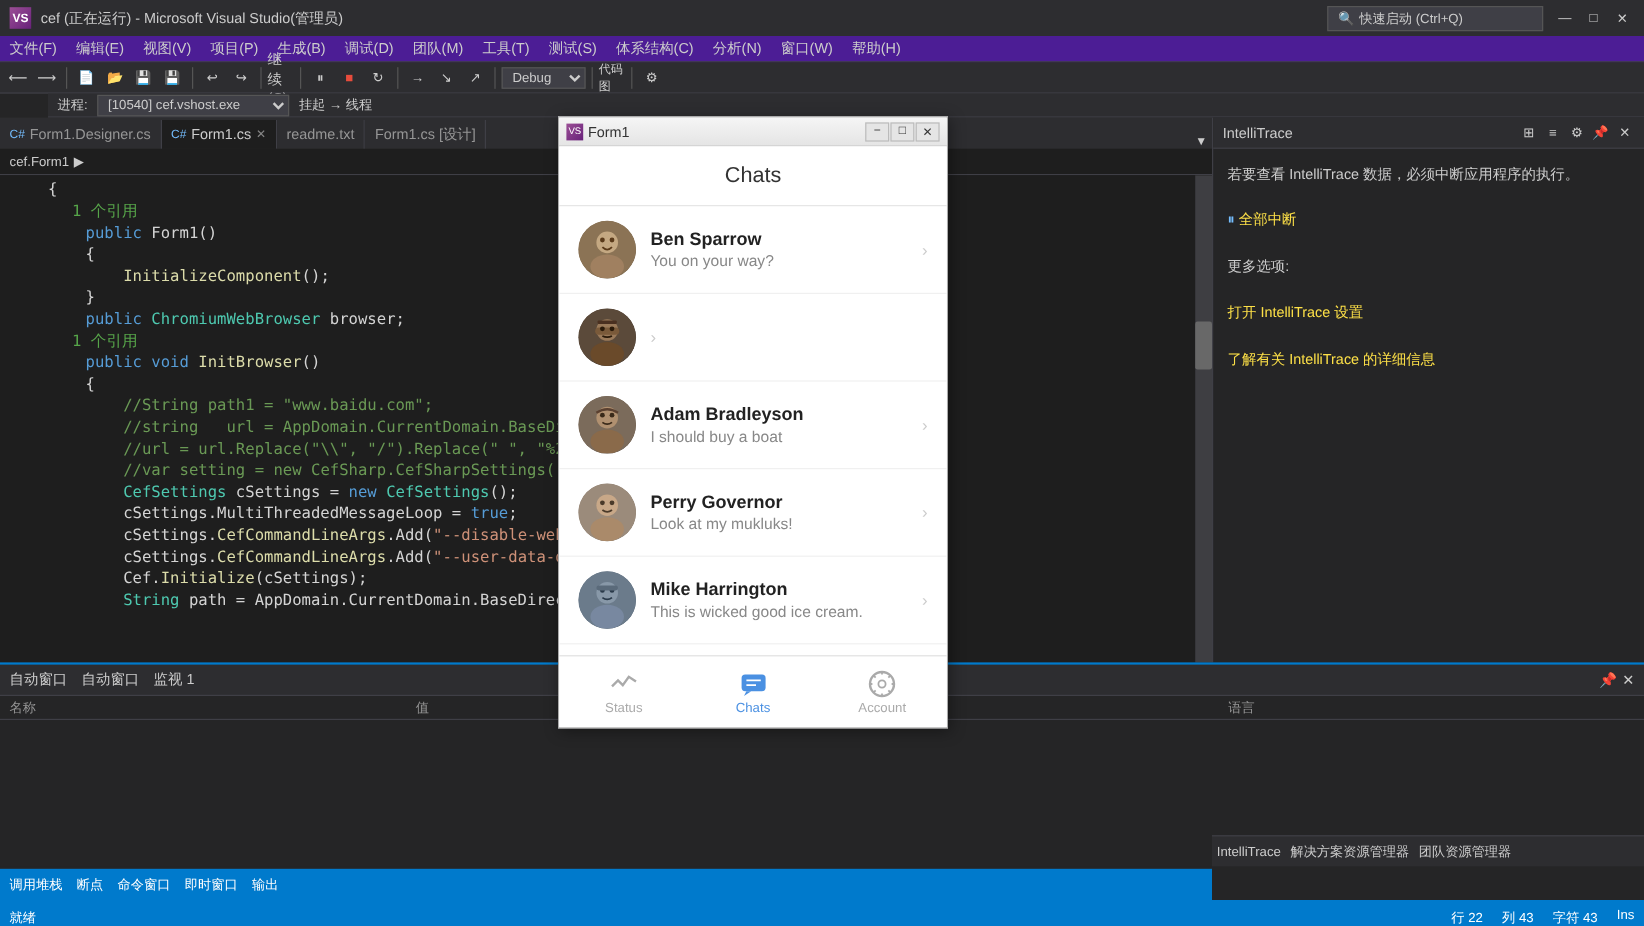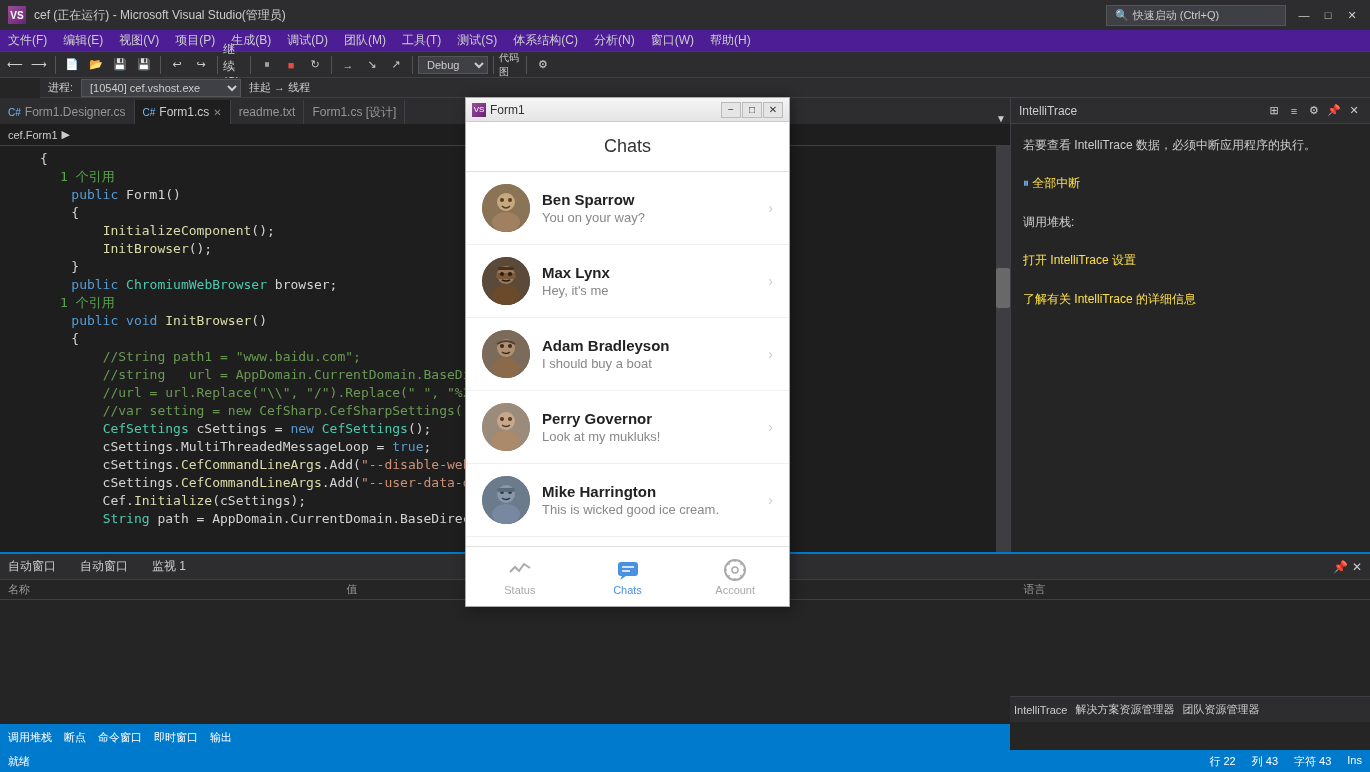--- a/index.html
+++ b/index.html
@@ -236,37 +236,37 @@
       background: #252526;
       border-top: 2px solid #007acc;
     }
     .vs-bottom-header {
       height: 26px;
       background: #2d2d30;
       display: flex; align-items: center;
       padding: 0 8px;
       font-size: 12px;
       color: #cccccc;
-      gap: 24px;
+      gap: 12px;
       border-bottom: 1px solid #3f3f46;
     }
     .vs-bottom-col-headers {
       display: flex; padding: 2px 8px;
       font-size: 11px; color: #969696;
       border-bottom: 1px solid #3f3f46;
     }
     .vs-bottom-col { flex: 1; }
 
     
     .vs-statusbar {
       position: absolute;
       bottom: 0; left: 0;
       width: 100%; height: 22px;
       background: #007acc;
-      display: flex; align-items: center;
+      display: flex; align-items: flex-end;
       padding: 0 8px;
       font-size: 11px;
       color: white;
       gap: 16px;
     }
     .vs-status-right {
       margin-left: auto;
       display: flex; gap: 16px;
     }
 
@@ -548,24 +548,20 @@
     <div class="code-line">
       <span class="code-linenum"></span>
       <span class="code-text">    {</span>
     </div>
     <div class="code-line">
       <span class="code-linenum"></span>
       <span class="code-text">        <span class="code-method">InitializeComponent</span>();</span>
     </div>
     <div class="code-line">
       <span class="code-linenum"></span>
-      <span class="code-text">        <span class="code-method">InitBrowser</span>();</span>
-    </div>
-    <div class="code-line">
-      <span class="code-linenum"></span>
       <span class="code-text">    }</span>
     </div>
     <div class="code-line">
       <span class="code-linenum"></span>
       <span class="code-text"></span>
     </div>
     <div class="code-line">
       <span class="code-linenum"></span>
       <span class="code-text">    <span class="code-keyword">public</span> <span class="code-type">ChromiumWebBrowser</span> browser;</span>
     </div>
@@ -648,21 +644,21 @@
     </div>
   </div>
   <div class="vs-right-panel-body">
     <p>若要查看 IntelliTrace 数据，必须中断应用程序的执行。</p>
     <br>
     <p>
       <span style="color:#75beff;">⏸</span>
       <a class="vs-link">全部中断</a>
     </p>
     <br>
-    <p>调用堆栈:</p>
+    <p>更多选项:</p>
     <br>
     <p><a class="vs-link">打开 IntelliTrace 设置</a></p>
     <br>
     <p><a class="vs-link">了解有关 IntelliTrace 的详细信息</a></p>
   </div>
 </div>
 
 <div class="vs-bottom-panel">
   <div class="vs-bottom-header">
     <span>自动窗口</span>
@@ -748,24 +744,20 @@
           <svg width="48" height="48" viewBox="0 0 48 48" xmlns="http://www.w3.org/2000/svg">
             <rect width="48" height="48" fill="#5B4A3A" rx="24"></rect>
             <circle cx="24" cy="18" r="9" fill="#9a7a5a"></circle>
             <rect x="14" y="16" width="20" height="6" rx="3" fill="#7a5a3a"></rect>
             <ellipse cx="24" cy="38" rx="14" ry="10" fill="#6a4a2a"></ellipse>
             <circle cx="20" cy="17" r="2" fill="#2a1a0a"></circle>
             <circle cx="28" cy="17" r="2" fill="#2a1a0a"></circle>
             <path d="M20 23 Q24 25 28 23" stroke="#2a1a0a" stroke-width="1.5" fill="none"></path>
             <rect x="16" y="10" width="16" height="3" rx="1" fill="#4a3020"></rect>
           </svg>
-        </div>
-        <div class="chat-info">
-          <div class="chat-name">Max Lynx</div>
-          <div class="chat-preview">Hey, it's me</div>
         </div>
         <div class="chat-chevron">›</div>
       </div>
 
       <div class="chat-item">
         <div class="chat-avatar avatar-adam">
           <svg width="48" height="48" viewBox="0 0 48 48" xmlns="http://www.w3.org/2000/svg">
             <rect width="48" height="48" fill="#7B6B5B" rx="24"></rect>
             <circle cx="24" cy="18" r="9" fill="#b09070"></circle>
             <ellipse cx="24" cy="38" rx="14" ry="10" fill="#8a6a4a"></ellipse>

